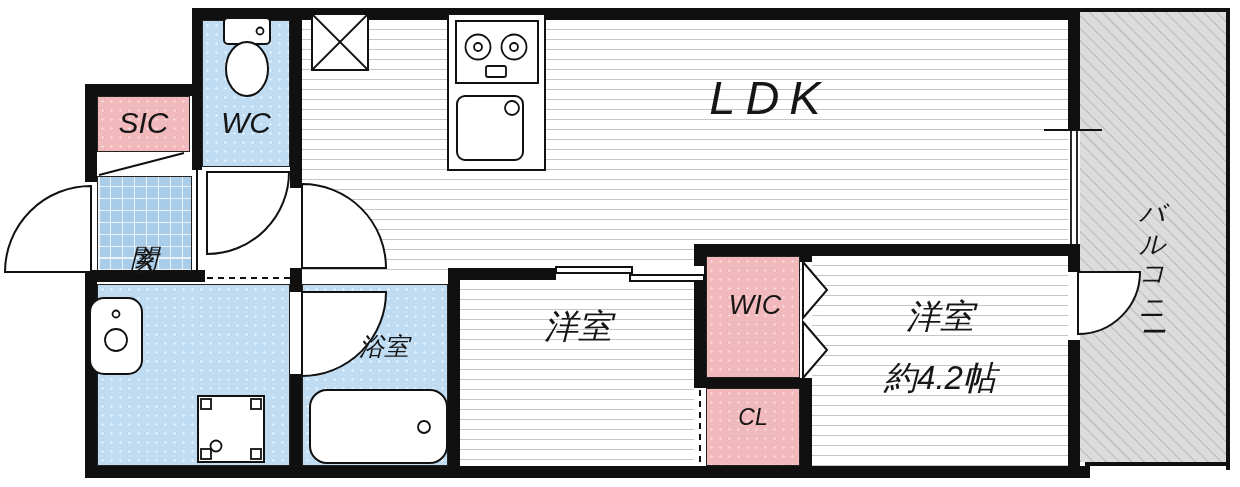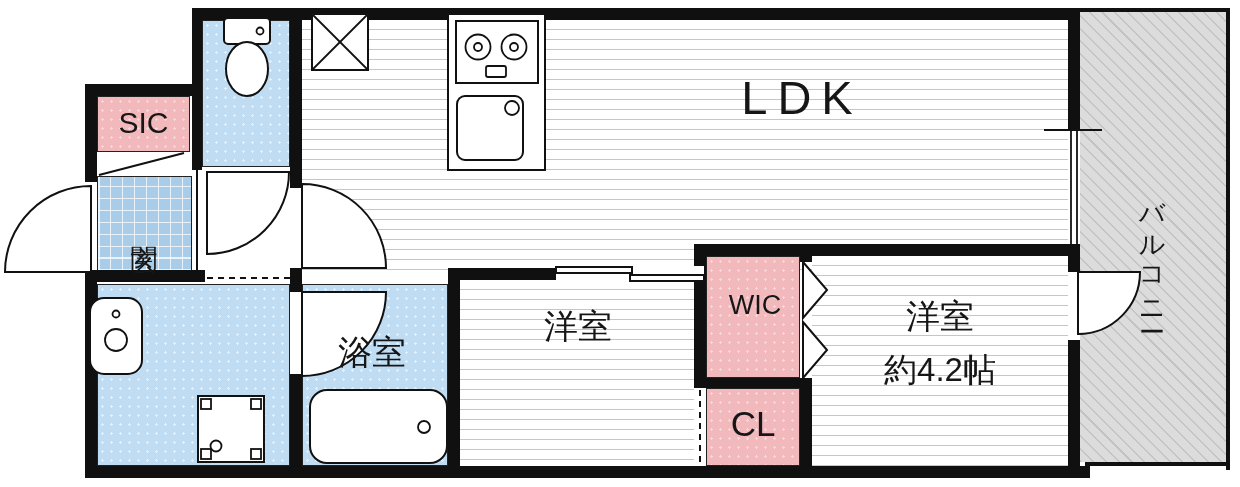--- a/index.html
+++ b/index.html
@@ -18,21 +18,21 @@
   .fill-balcony{background:repeating-linear-gradient(45deg,#c4c4c4 0 1.5px,#dcdcdc 1.5px 9px);}
   .wall{position:absolute;background:#101010;}
   .wall-thin{position:absolute;background:#101010;}
   svg.overlay{position:absolute;left:0;top:0;}
   .fx{fill:#ffffff;stroke:#111;stroke-width:2;}
   .ln{fill:none;stroke:#111;stroke-width:1.8;}
   .ln2{stroke:#111;stroke-width:2;}
   .arc{fill:#ffffff;stroke:#111;stroke-width:2;}
   .dash{stroke:#111;stroke-width:2;stroke-dasharray:6 5;fill:none;}
   .lbl{position:absolute;display:flex;align-items:center;justify-content:center;
-       text-align:center;color:#161616;font-weight:500;}
+       text-align:center;color:#161616;font-weight:500;font-style:italic;}
   .vert{writing-mode:vertical-rl;text-orientation:upright;}
 </style>
 </head>
 <body>
 
 <div class="plan">
 
   <div class="room fill-pink" style="left:97px;top:96px;width:93px;height:56px"></div>
   <div class="room fill-blue" style="left:202px;top:20px;width:88px;height:147px"></div>
   <div class="room fill-genkan" style="left:97px;top:176px;width:95px;height:96px"></div>
@@ -126,36 +126,37 @@
 
     <rect x="1068" y="130" width="12" height="114" fill="#ffffff"></rect>
     <line x1="1071" y1="130" x2="1071" y2="244" class="ln"></line>
     <line x1="1077" y1="130" x2="1077" y2="244" class="ln"></line>
     <line x1="1044" y1="130" x2="1102" y2="130" class="ln2"></line>
     <line x1="197" y1="170" x2="197" y2="270" class="ln2"></line>
     <line x1="99" y1="175" x2="184" y2="153" class="ln2"></line>
   </svg>
 
   <div class="lbl" style="left:97px;top:98px;width:93px;height:50px;font-size:30px">SIC</div>
+  <div class="lbl" style="left:202px;top:100px;width:88px;height:46px;font-size:30px">WC</div>
   <div class="lbl vert" style="left:122px;top:180px;width:44px;height:90px;font-size:27px">玄関</div>
 
-  <div class="lbl" style="left:642px;top:70px;width:320px;">
+  <div class="lbl" style="left:610px;top:70px;width:320px;">
     <div style="font-size:47px;letter-spacing:10px">LDK</div>
   </div>
 
 
-  <div class="lbl" style="left:308px;top:330px;width:128px;font-size:34px">浴室</div>
+  <div class="lbl" style="left:320px;top:330px;width:128px;font-size:25px">浴室</div>
 
   <div class="lbl" style="left:468px;top:304px;width:220px;flex-direction:column">
     <div style="font-size:34px">洋室</div>
   </div>
 
   <div class="lbl" style="left:706px;top:290px;width:98px;font-size:27px">WIC</div>
-  <div class="lbl" style="left:706px;top:404px;width:94px;font-size:35px">CL</div>
+  <div class="lbl" style="left:706px;top:404px;width:94px;font-size:23px">CL</div>
 
   <div class="lbl" style="left:818px;top:294px;width:244px;flex-direction:column">
     <div style="font-size:34px">洋室</div>
-    <div style="font-size:33px;margin-top:8px">約4.2帖</div>
+    <div style="font-size:33px;margin-top:16px">約4.2帖</div>
   </div>
 
   <div class="lbl vert" style="left:1130px;top:128px;width:46px;height:250px;font-size:26px;letter-spacing:4px">バルコニー</div>
 
 </div>
 
 </body></html>

